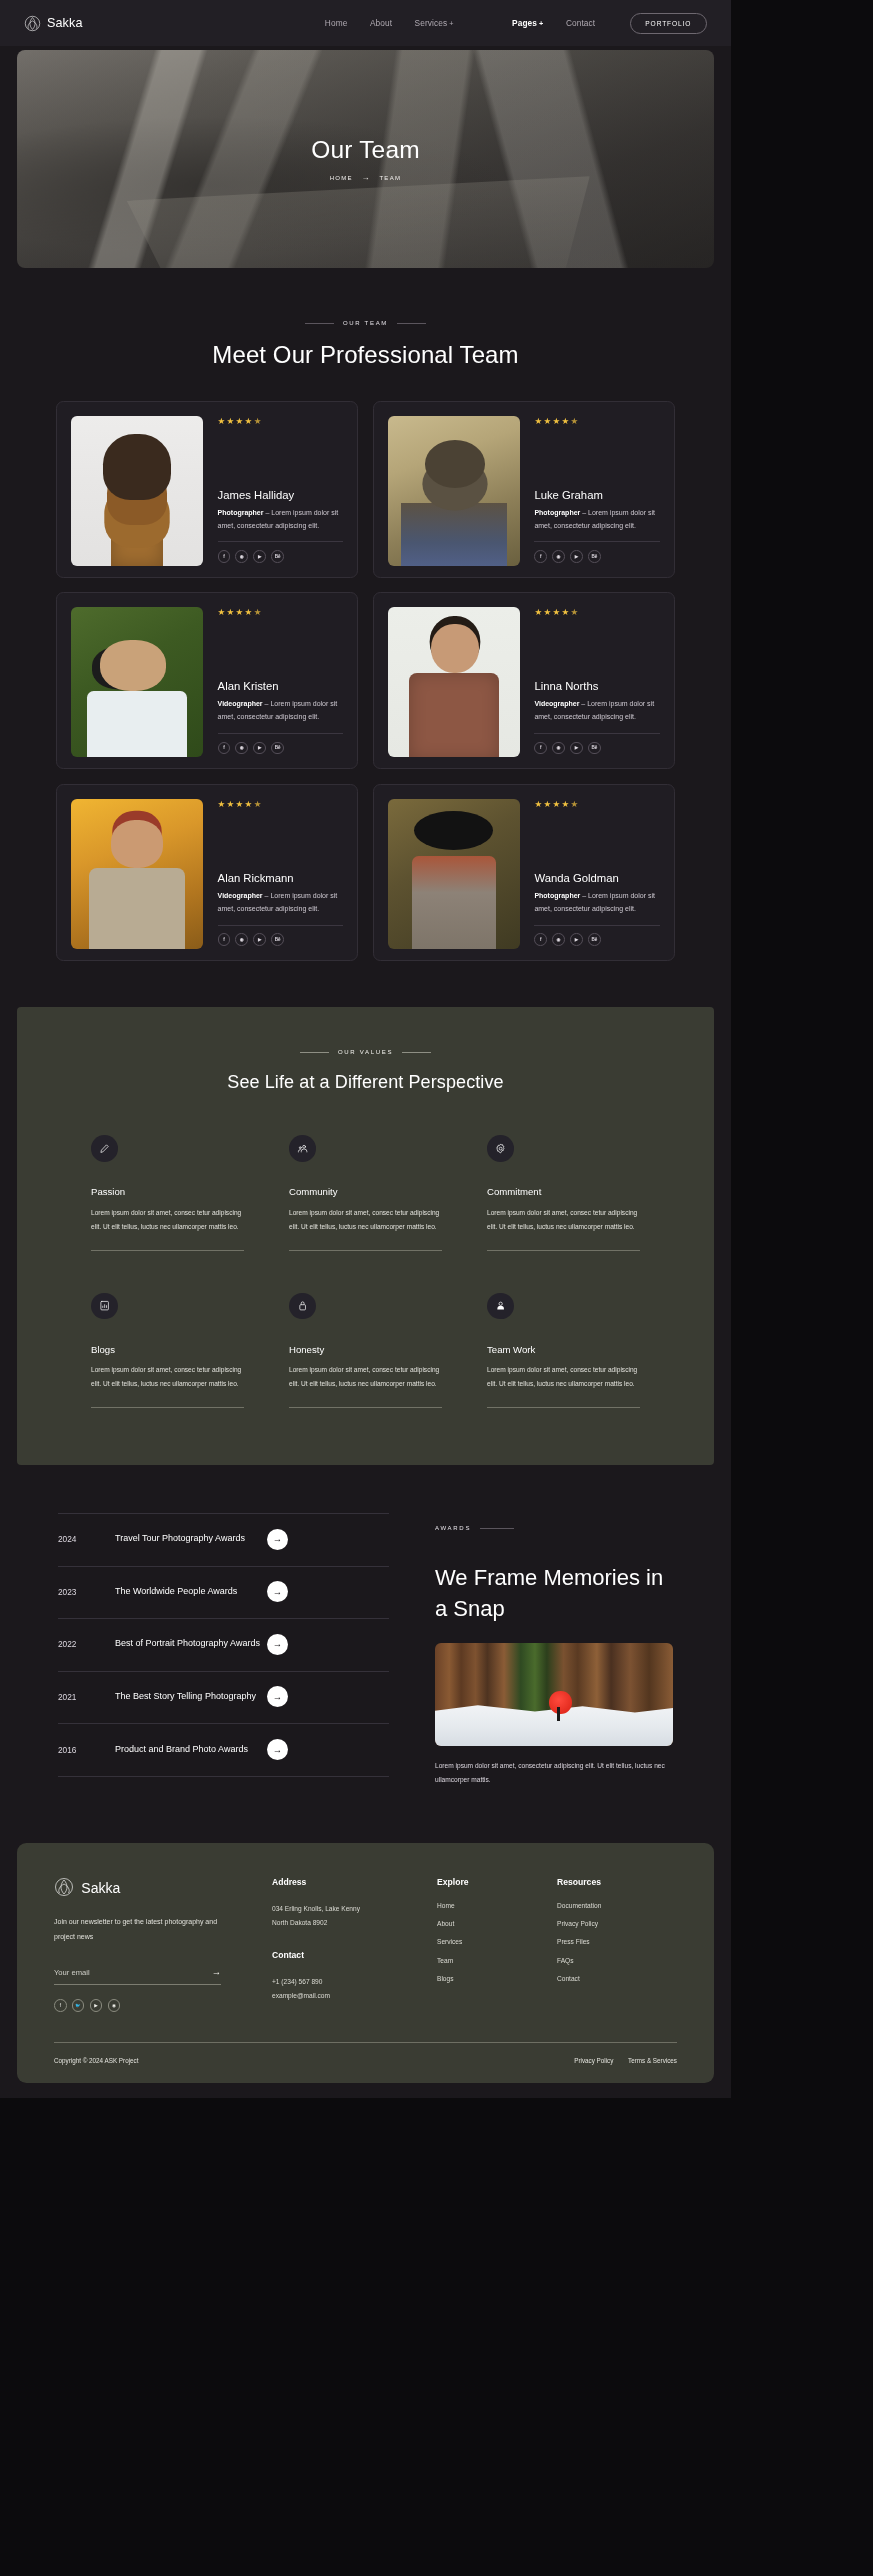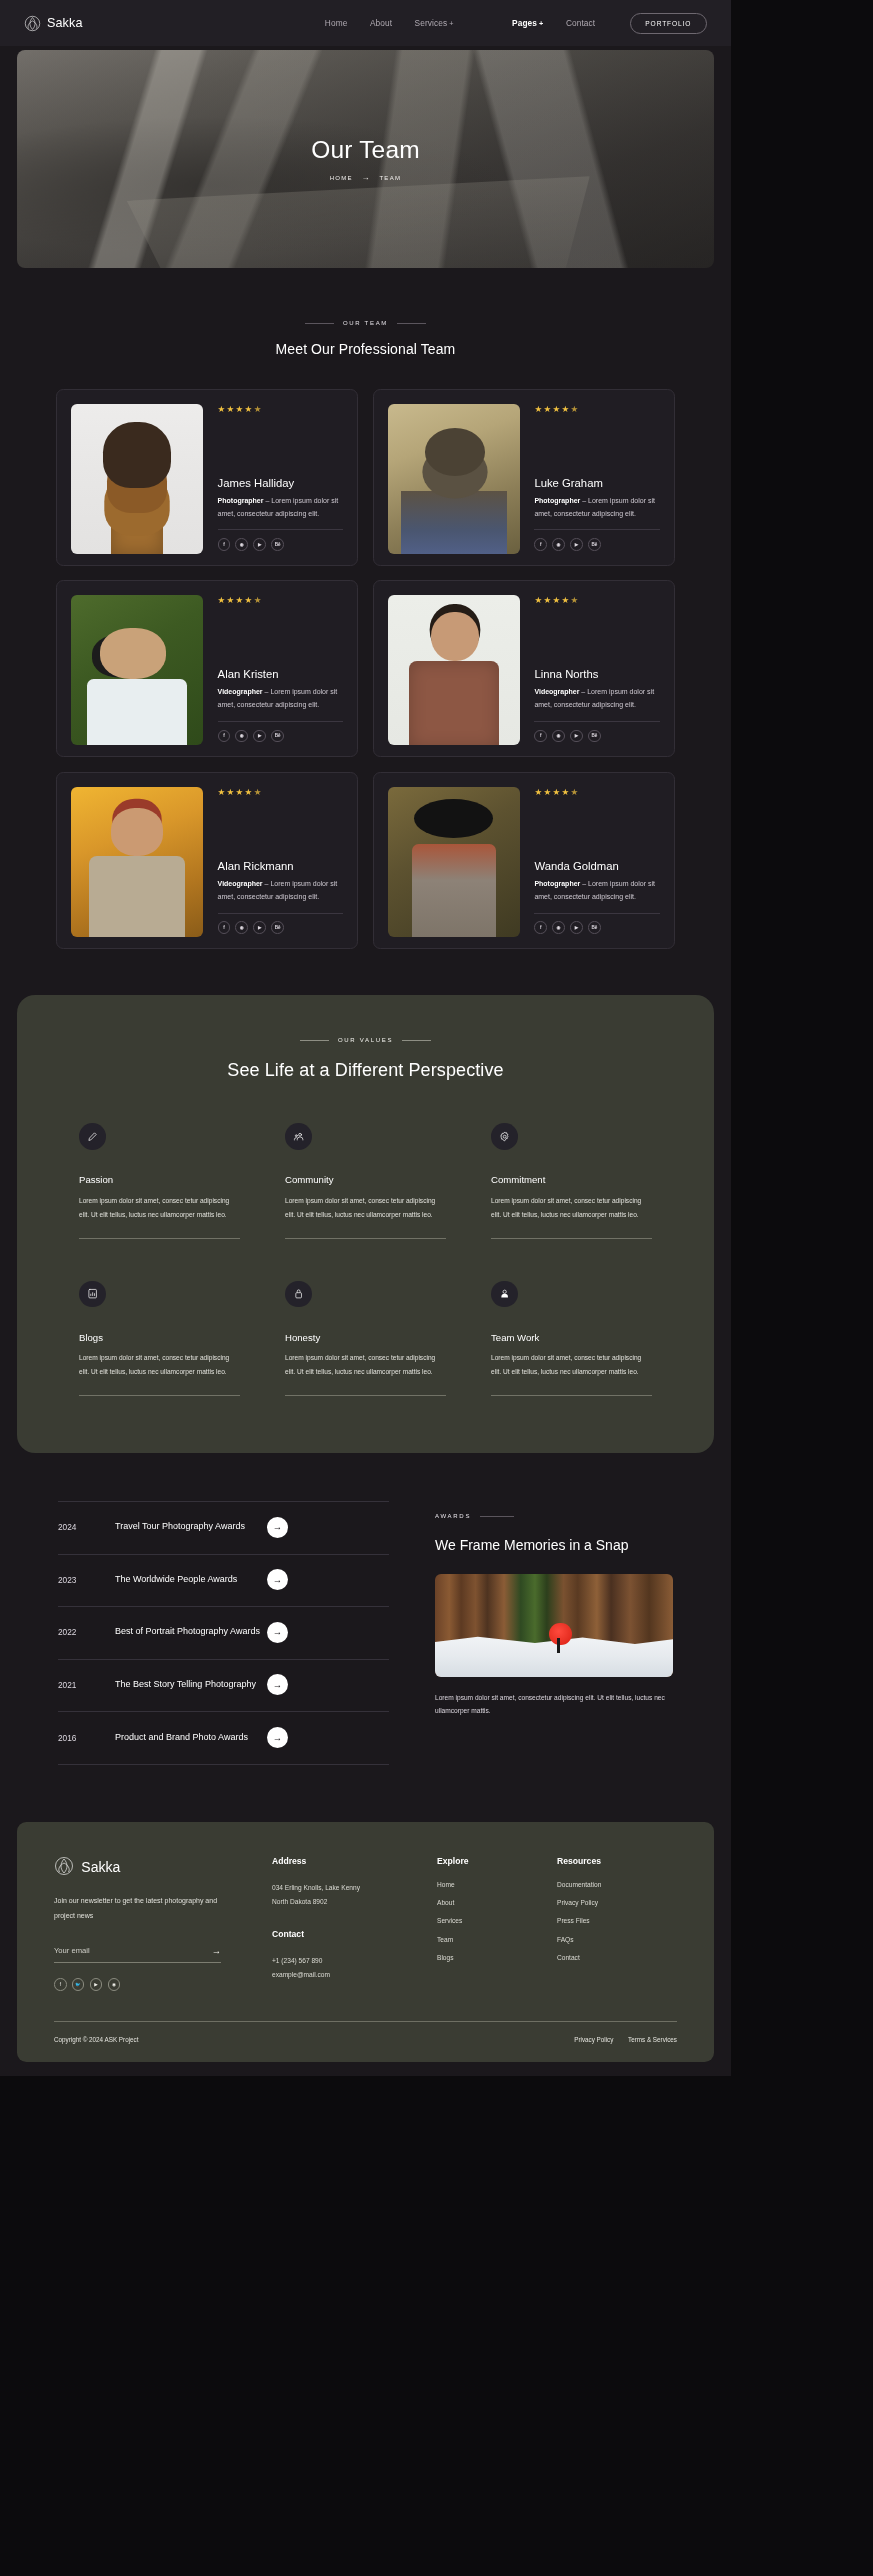--- a/index.html
+++ b/index.html
@@ -60,21 +60,21 @@
     position:relative; z-index:2; margin-top:9.3px;
     display:flex; align-items:center; gap:8.6px;
     font-size:6px; letter-spacing:1.3px; color:#f0eeec;
   }
   .crumb-arrow { font-size:8px; }
 
   
   .eyebrow { display:flex; align-items:center; justify-content:center; gap:8.6px; }
   .eyebrow .ln { width:29px; height:0.7px; background:#5b555d; }
   .eyebrow .tx { font-size:6px; letter-spacing:1.7px; color:#e4e0e6; }
-  .sec-title { text-align:center; font-size:14px; font-weight:400; margin-top:14.6px; letter-spacing:0.1px; }
+  .sec-title { text-align:center; font-size:24px; font-weight:400; margin-top:14.6px; letter-spacing:0.1px; }
 
   
   .team-sec { padding:52px 0 20px; }
   .team-grid {
     display:grid; grid-template-columns:1fr 1fr; gap:14.6px;
     padding:0 56px; margin-top:32px;
   }
   .tcard {
     background:#201d23; border:0.7px solid #322e36; border-radius:7.3px;
     padding:14px; display:flex; gap:14.6px; height:177px;
@@ -110,21 +110,21 @@
   .ph5 { background:linear-gradient(160deg,#f0b532 0%,#d9972a 35%,#b2761f 70%,#8a5c19 100%); }
   .ph5::after{content:"";position:absolute;left:30%;top:14%;width:40%;height:32%;border-radius:45%;background:#cb9a72;box-shadow:0 -10.6px 0 -1.3px #9a3b2a;}
   .ph5::before{content:"";position:absolute;left:14%;top:46%;width:72%;height:56%;background:#b8ab93;border-radius:8px 8px 0 0;}
   .ph6 { background:linear-gradient(150deg,#7a6a3c 0%,#5d5230 40%,#3f3a22 100%); }
   .ph6::after{content:"";position:absolute;left:20%;top:8%;width:60%;height:26%;border-radius:50%;background:#121212;}
   .ph6::before{content:"";position:absolute;left:18%;top:38%;width:64%;height:64%;background:linear-gradient(180deg,#a9563a 0%,#8d8277 38%,#7d7468 100%);border-radius:6.6px 6.6px 0 0;}
 
   
   .values-wrap { padding:26.5px 17px 0; }
   .values {
-    background:#3a3c33; border-radius:18px; padding:42px 4px 40px;
+    background:#3a3c33; border-radius:4px; padding:42px 16px 40px;
   }
   .values .eyebrow .ln { background:#8e8f84; }
   .values .eyebrow .tx { color:#f3f2ee; }
   .values .sec-title { line-height:1.42; font-size:18px; max-width:344px; margin:14.6px auto 0; }
   .vgrid {
     display:grid; grid-template-columns:repeat(3,1fr); gap:0 45px;
     padding:0 58px; margin-top:40px;
   }
   .vitem { padding-bottom:17px; }
   .vitem:nth-child(-n+3) { margin-bottom:25px; }
@@ -144,21 +144,21 @@
   .ayear { width:57px; font-size:8.3px; color:#ddd8e0; flex:none; }
   .atitle { flex:1; font-size:9px; line-height:1.55; font-weight:400; max-width:152px; }
   .aarrow {
     width:21px; height:21px; border-radius:50%; background:#ffffff; color:#1b181c;
     display:flex; align-items:center; justify-content:center; font-size:9.3px; flex:none;
   }
   .aw-right { flex:1; padding-top:12px; }
   .aw-eyebrow { display:flex; align-items:center; gap:9.3px; }
   .aw-eyebrow .tx { font-size:6px; letter-spacing:1.7px; color:#e7e3e9; }
   .aw-eyebrow .ln { width:34px; height:0.7px; background:#5b555d; }
-  .aw-title { font-size:14px; font-weight:400; line-height:1.42; margin-top:17px; }
+  .aw-title { font-size:22px; font-weight:400; line-height:1.42; margin-top:31px; }
   .aw-photo {
     margin-top:18.5px; height:103px; border-radius:6px; position:relative; overflow:hidden;
     background:
       linear-gradient(90deg,#6b4228 0%,#8a5a33 6%,#5d3a22 11%,#7e5230 17%,#4e3320 22%,#8b5c36 29%,#2f4a22 36%,#4a6b2c 42%,#2c3f1c 47%,#7a5130 54%,#5a3a22 60%,#8e6038 68%,#4a3020 74%,#7c5232 82%,#53361f 90%,#8a5c36 100%);
   }
   .aw-photo .snow {
     position:absolute; left:0; right:0; bottom:0; height:44%;
     background:linear-gradient(180deg,#f3f5f7 0%,#e6eaee 55%,#d7dde3 100%);
     clip-path:polygon(0 22%,18% 10%,42% 24%,62% 12%,84% 26%,100% 16%,100% 100%,0 100%);
   }

